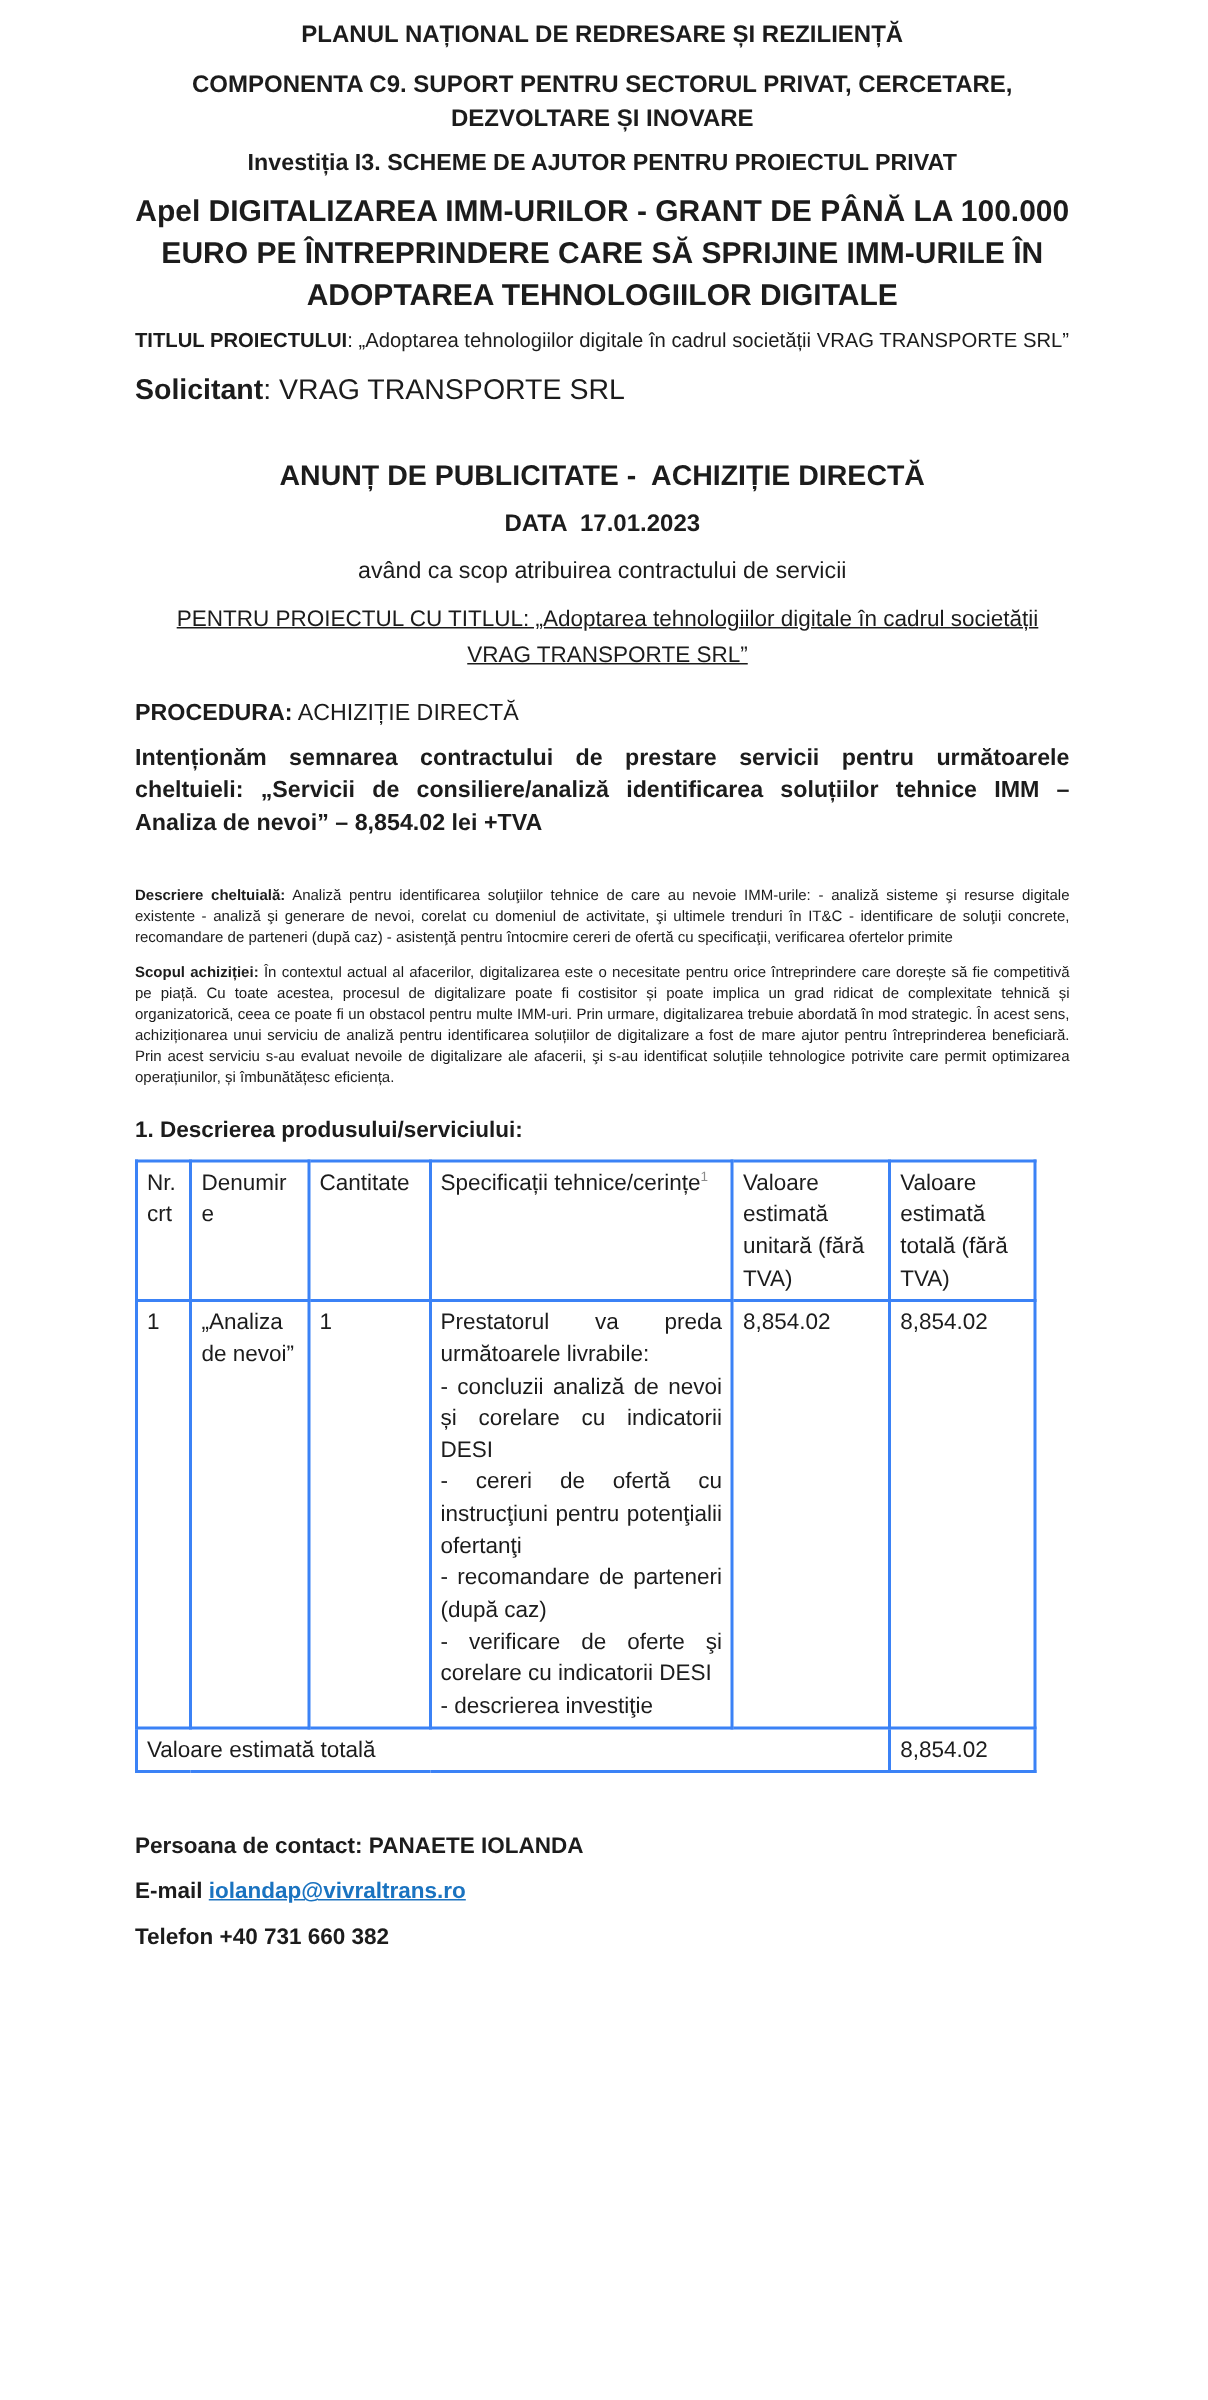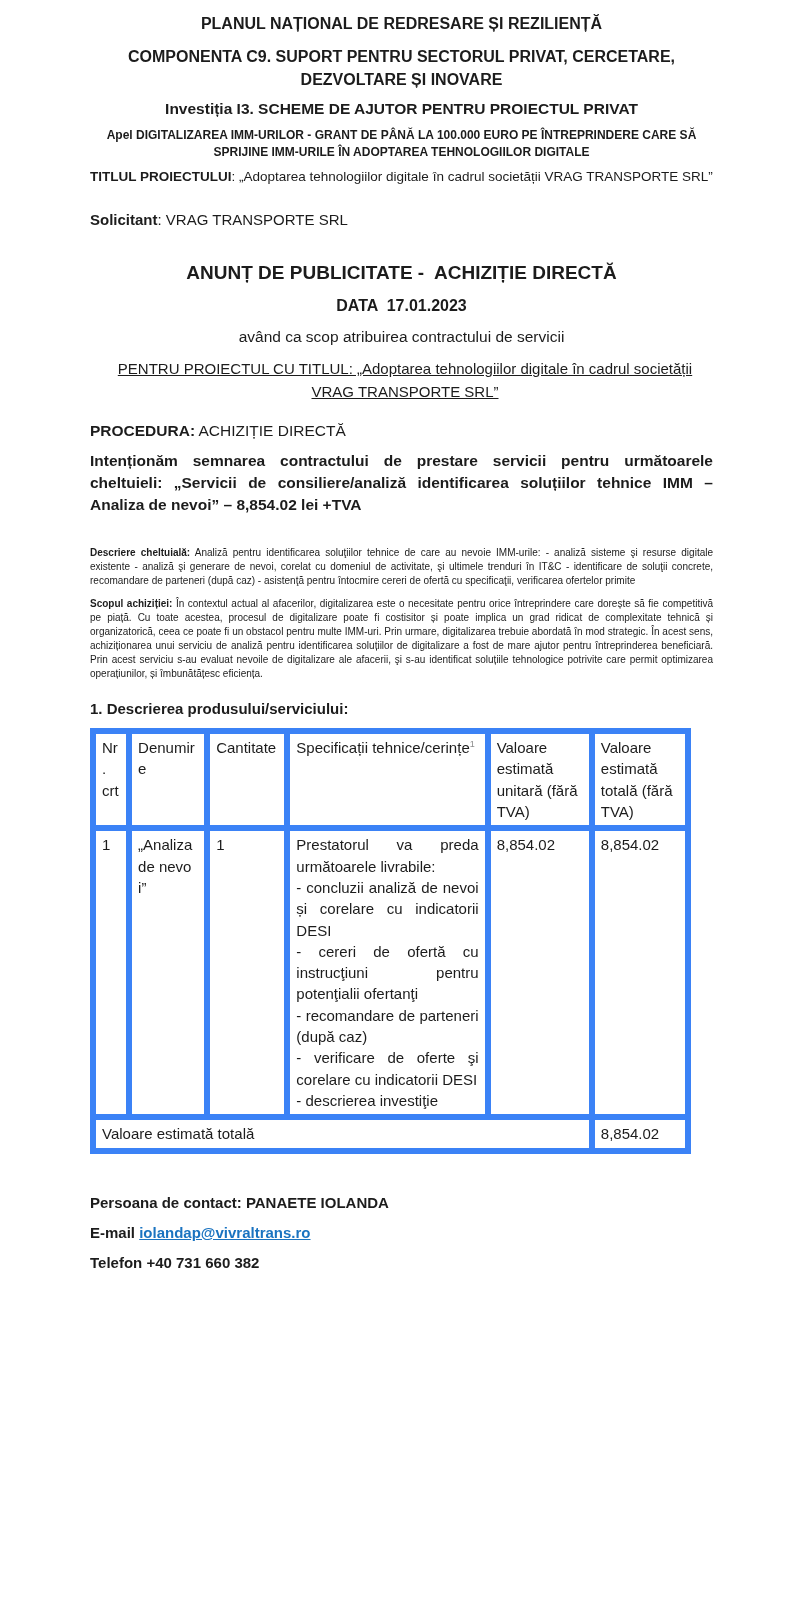--- a/index.html
+++ b/index.html
@@ -37,32 +37,32 @@
     line-height: 1.45;
     margin: 0 0 8px 0;
   }
   .h-invest {
     font-size: 15.5px;
     font-weight: bold;
     line-height: 1.3;
     margin: 0 0 8px 0;
   }
   .h-apel {
-    font-size: 12px;
+    font-size: 20px;
     font-weight: bold;
     line-height: 1.4;
     margin: 0 0 6px 0;
   }
   .p-title-proj {
     font-size: 13.5px;
     line-height: 1.55;
-    margin: 0 0 20px 0;
+    margin: 0 0 8px 0;
   }
   .p-solicitant {
-    font-size: 15px;
+    font-size: 19px;
     line-height: 1.55;
     margin: 0;
   }
   .b { font-weight: bold; }
 
   .anunt-title {
     font-size: 19px;
     font-weight: bold;
     margin: 30px 0 10px 0;
     line-height: 1.3;
@@ -115,21 +115,21 @@
   }
 
   table.spec-table {
     border-collapse: collapse;
     table-layout: fixed;
     width: 601px;
     font-size: 15px;
   }
   table.spec-table th,
   table.spec-table td {
-    border: 6px solid #3b82f6;
+    border: 2px solid #3b82f6;
     vertical-align: top;
     padding: 3px 6px;
     line-height: 1.42;
     font-weight: normal;
     text-align: left;
     overflow-wrap: break-word;
   }
   .col-nr      { width: 36px; }
   .col-den     { width: 78px; }
   .col-cant    { width: 80px; }

